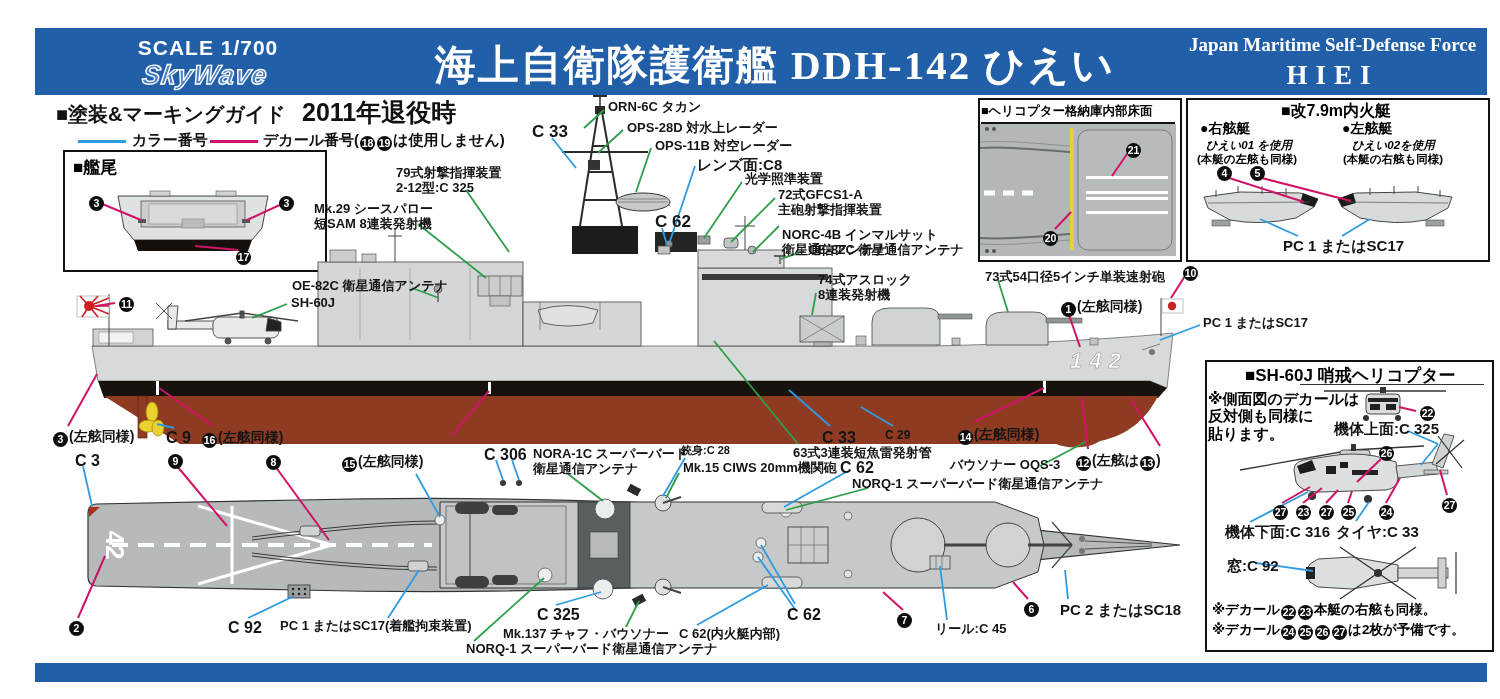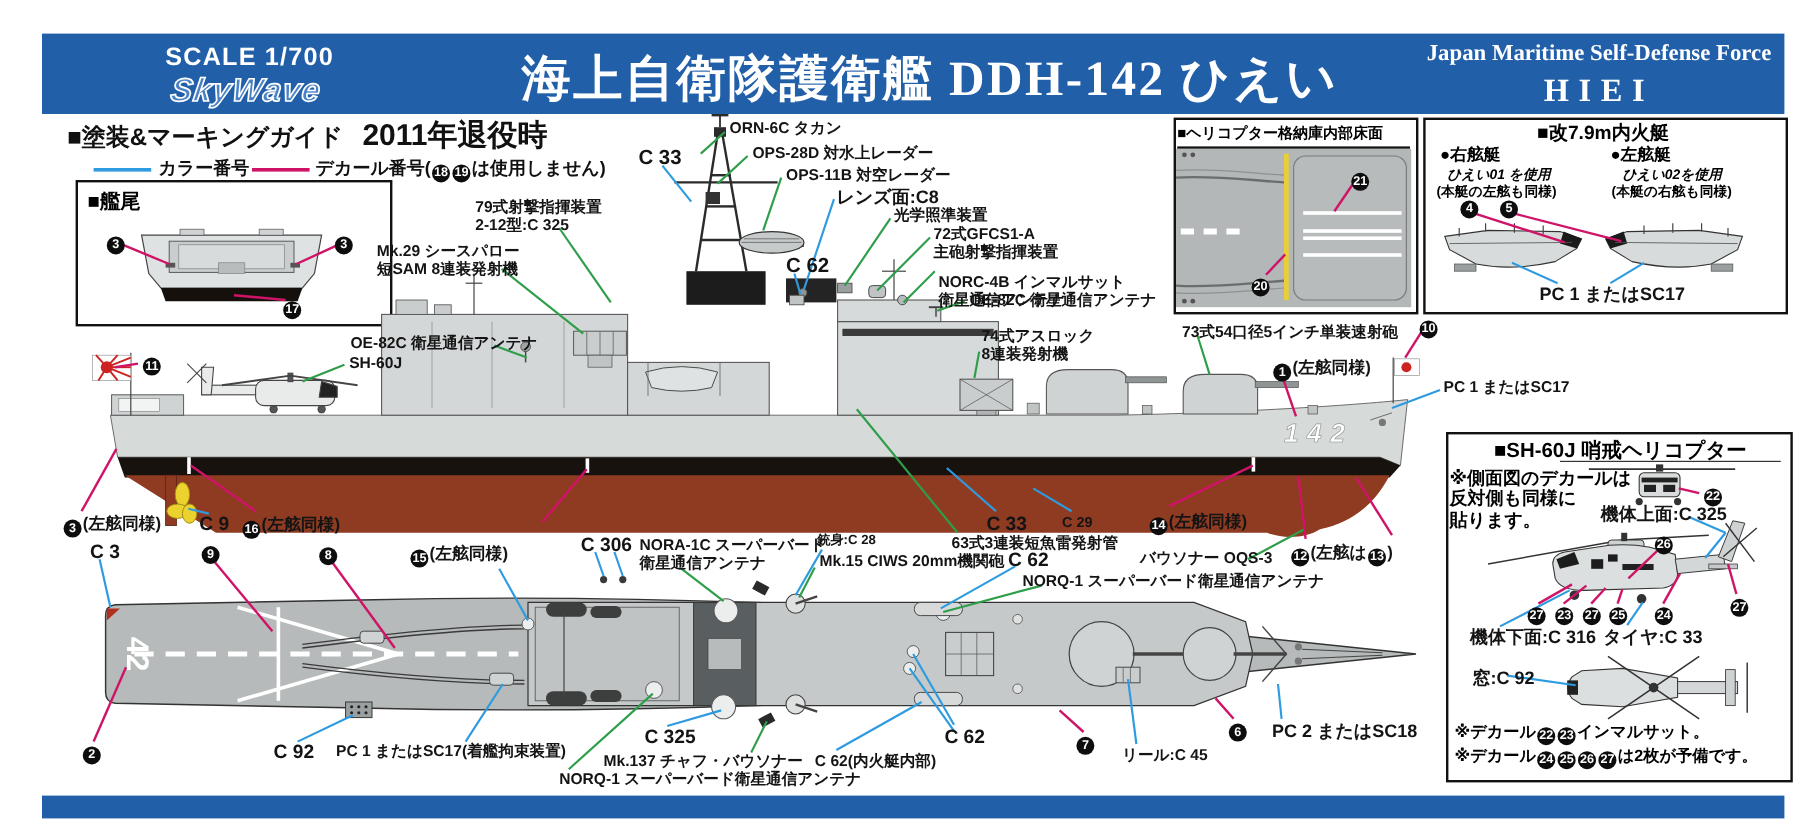--- a/index.html
+++ b/index.html
@@ -400,21 +400,21 @@
 <div class="abs boat-lab" style="left:1342px;top:120px;">●左舷艇</div>
 <div class="abs boat-note" style="left:1352px;top:138px;font-style:italic;">ひえい02を使用</div>
 <div class="abs boat-note" style="left:1343px;top:152px;">(本艇の右舷も同様)</div>
 
 <div id="sh60j-box" class="abs frame" style="background:transparent;"></div>
 <div id="sh60j-title" class="abs">■SH-60J 哨戒ヘリコプター</div>
 <div id="sh60j-underline" class="abs"></div>
 <div id="sh60j-note" class="abs">※側面図のデカールは
  反対側も同様に
  貼ります。</div>
-<div class="abs sh-foot" style="left:1212px;top:601px;"><span>※デカール</span><span class="mk">22</span><span class="mk">23</span><span>インマルサット。</span></div>
+<div class="abs sh-foot" style="left:1212px;top:601px;"><span>※デカール</span><span class="mk">22</span><span class="mk">23</span><span>本艇の右舷も同様。</span></div>
 <div class="abs sh-foot" style="left:1212px;top:621px;"><span>※デカール</span><span class="mk">24</span><span class="mk">25</span><span class="mk">26</span><span class="mk">27</span><span>は2枚が予備です。</span></div>
 
 <svg id="leads" width="1500" height="699" viewBox="0 0 1500 699">
     <line x1="604" y1="110" x2="584" y2="128" class="ln-part"></line>
     <line x1="552" y1="138" x2="576" y2="168" class="ln-color"></line>
     <line x1="623" y1="130" x2="598" y2="153" class="ln-part"></line>
     <line x1="651" y1="148" x2="636" y2="192" class="ln-part"></line>
     <line x1="695" y1="166" x2="670" y2="241" class="ln-color"></line>
     <line x1="742" y1="182" x2="704" y2="238" class="ln-part"></line>
     <line x1="775" y1="198" x2="731" y2="242" class="ln-part"></line>

